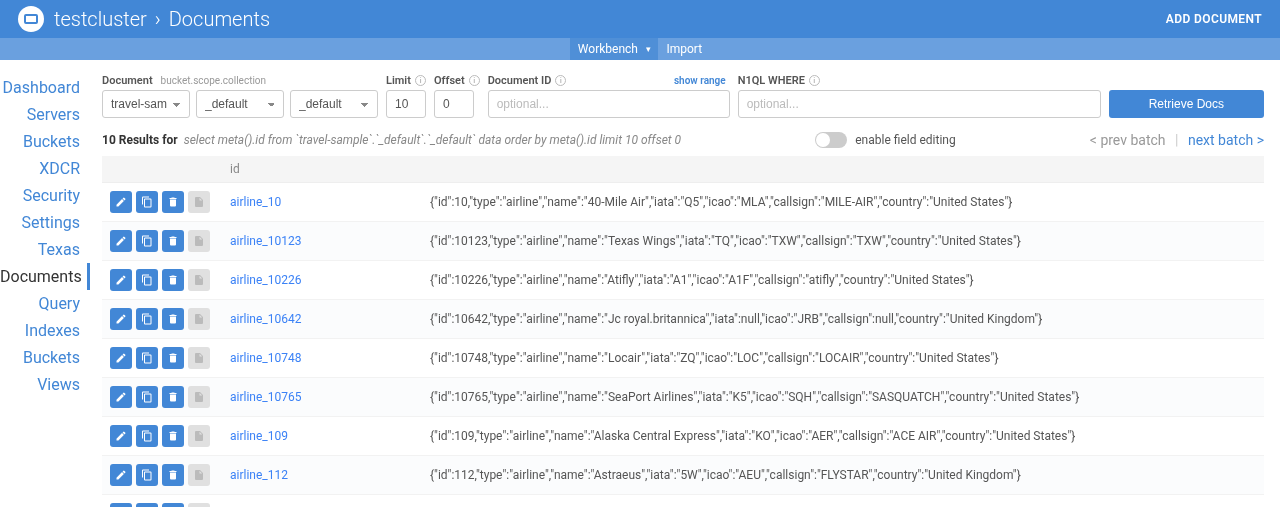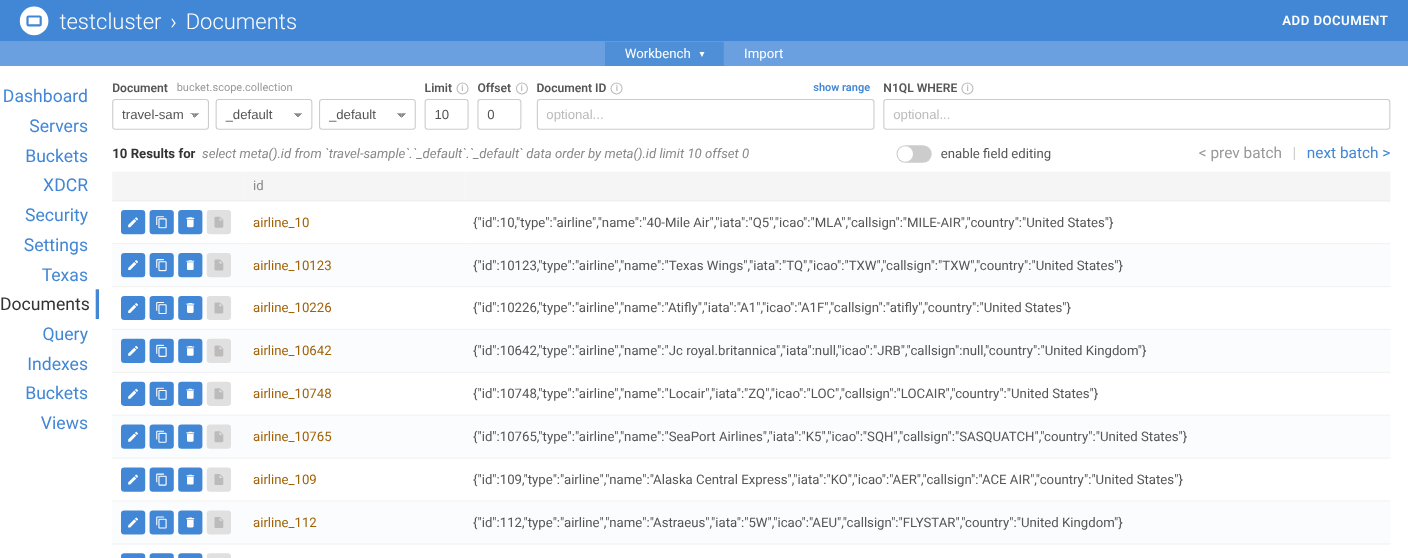--- a/index.html
+++ b/index.html
@@ -4,21 +4,21 @@
 <style>
   * { box-sizing: border-box; margin: 0; padding: 0; }
   body { font-family: -apple-system, BlinkMacSystemFont, "Segoe UI", Roboto, Helvetica, Arial, sans-serif; font-size: 13px; color: #333; background: #fff; }
   .topbar { background: #4287d6; color: #fff; height: 38px; display: flex; align-items: center; padding: 0 18px; justify-content: space-between; }
   .topbar-left { display: flex; align-items: center; font-size: 20px; font-weight: 300; }
   .logo { width: 26px; height: 26px; border-radius: 50%; background: #fff; margin-right: 10px; display:inline-flex; align-items:center; justify-content:center; color:#4287d6; font-weight:bold; font-size:14px;}
   .logo-inner{ width:14px; height:10px; border:2px solid #4287d6; border-radius:2px; display:block;}
   .topbar-left .sep { margin: 0 8px; font-weight:300; }
   .add-doc { color:#fff; font-size:12px; font-weight:600; letter-spacing:0.4px; }
   .subbar { background:#6aa0df; height:22px; display:flex; justify-content:center; align-items:center; }
-  .subtab { color:#fff; font-size:12px; padding:0 18px; height:100%; display:flex; align-items:center; gap:8px;}
+  .subtab { color:#fff; font-size:12px; padding:0 8px; height:100%; display:flex; align-items:center; gap:8px;}
   .subtab.active { background:#4f8fd7; }
   .chev { font-size:9px; }
   .container { display:flex; }
   .sidebar { width:90px; padding:14px 10px 0 0; text-align:right; }
   .sidebar a { display:block; color:#4287d6; font-size:16px; padding:4px 0 4px 0; text-decoration:none; }
   .sidebar a.active { color:#333; font-weight:400; border-right:3px solid #4287d6; padding-right:8px; margin-right:-10px;}
   .main { flex:1; padding:14px 16px 0 12px; }
   .controls { display:flex; align-items:flex-end; gap:8px; margin-bottom:14px;}
   .control-group { display:flex; flex-direction:column; gap:3px;}
   .control-group label { font-size:11px; color:#555; font-weight:600; display:flex; align-items:center; gap:4px;}
@@ -40,21 +40,21 @@
   .showrange { color:#4287d6; font-size:10px; margin-right:4px; }
   table.docs { width:100%; border-collapse:collapse; font-size:12px;}
   table.docs th { text-align:left; font-weight:400; color:#888; background:#f5f5f5; padding:6px 8px; border-bottom:1px solid #eee;}
   table.docs td { padding:8px 8px; border-bottom:1px solid #f2f2f2; vertical-align:middle;}
   table.docs tr:nth-child(even) td { background:#fbfcfd;}
   .actions { display:flex; gap:4px;}
   .ibtn { width:22px; height:22px; border-radius:3px; display:inline-flex; align-items:center; justify-content:center; color:#fff; cursor:pointer;}
   .ibtn.edit, .ibtn.copy, .ibtn.del { background:#4287d6;}
   .ibtn.disabled { background:#e0e0e0; color:#bbb;}
   .ibtn svg { width:12px; height:12px; }
-  .docid { color:#a16207; }
+  .docid { color:#3b82f6; }
   .docjson { color:#555; font-family: inherit; max-width:720px; }
   .flex-spacer{flex:1;}
   input::placeholder{color:#bbb;}
 </style>
 </head>
 <body>
 
 <div class="topbar">
   <div class="topbar-left">
     <span class="logo">
@@ -129,20 +129,24 @@
         </label>
         <input type="text" placeholder="optional..." style="">
       </div>
       <div class="control-group" style="flex:1.5">
         <label>
             <span>N1QL WHERE</span>
             <i class="info-icon">i</i>
           </label>
         <input type="text" placeholder="optional..." style="">
       </div>
+      <div class="control-group">
+        <label>&nbsp;</label>
+        <button class="btn-primary">Retrieve Docs</button>
+      </div>
     </div>
 
     <div class="row-meta">
       <div class="row-meta-left">
         <strong>10 Results for</strong>
         <span class="q">select meta().id from `travel-sample`.`_default`.`_default` data order by meta().id limit 10 offset 0</span>
       </div>
       <div class="toggle">
         <span class="switch"></span>
         <span>enable field editing</span>

